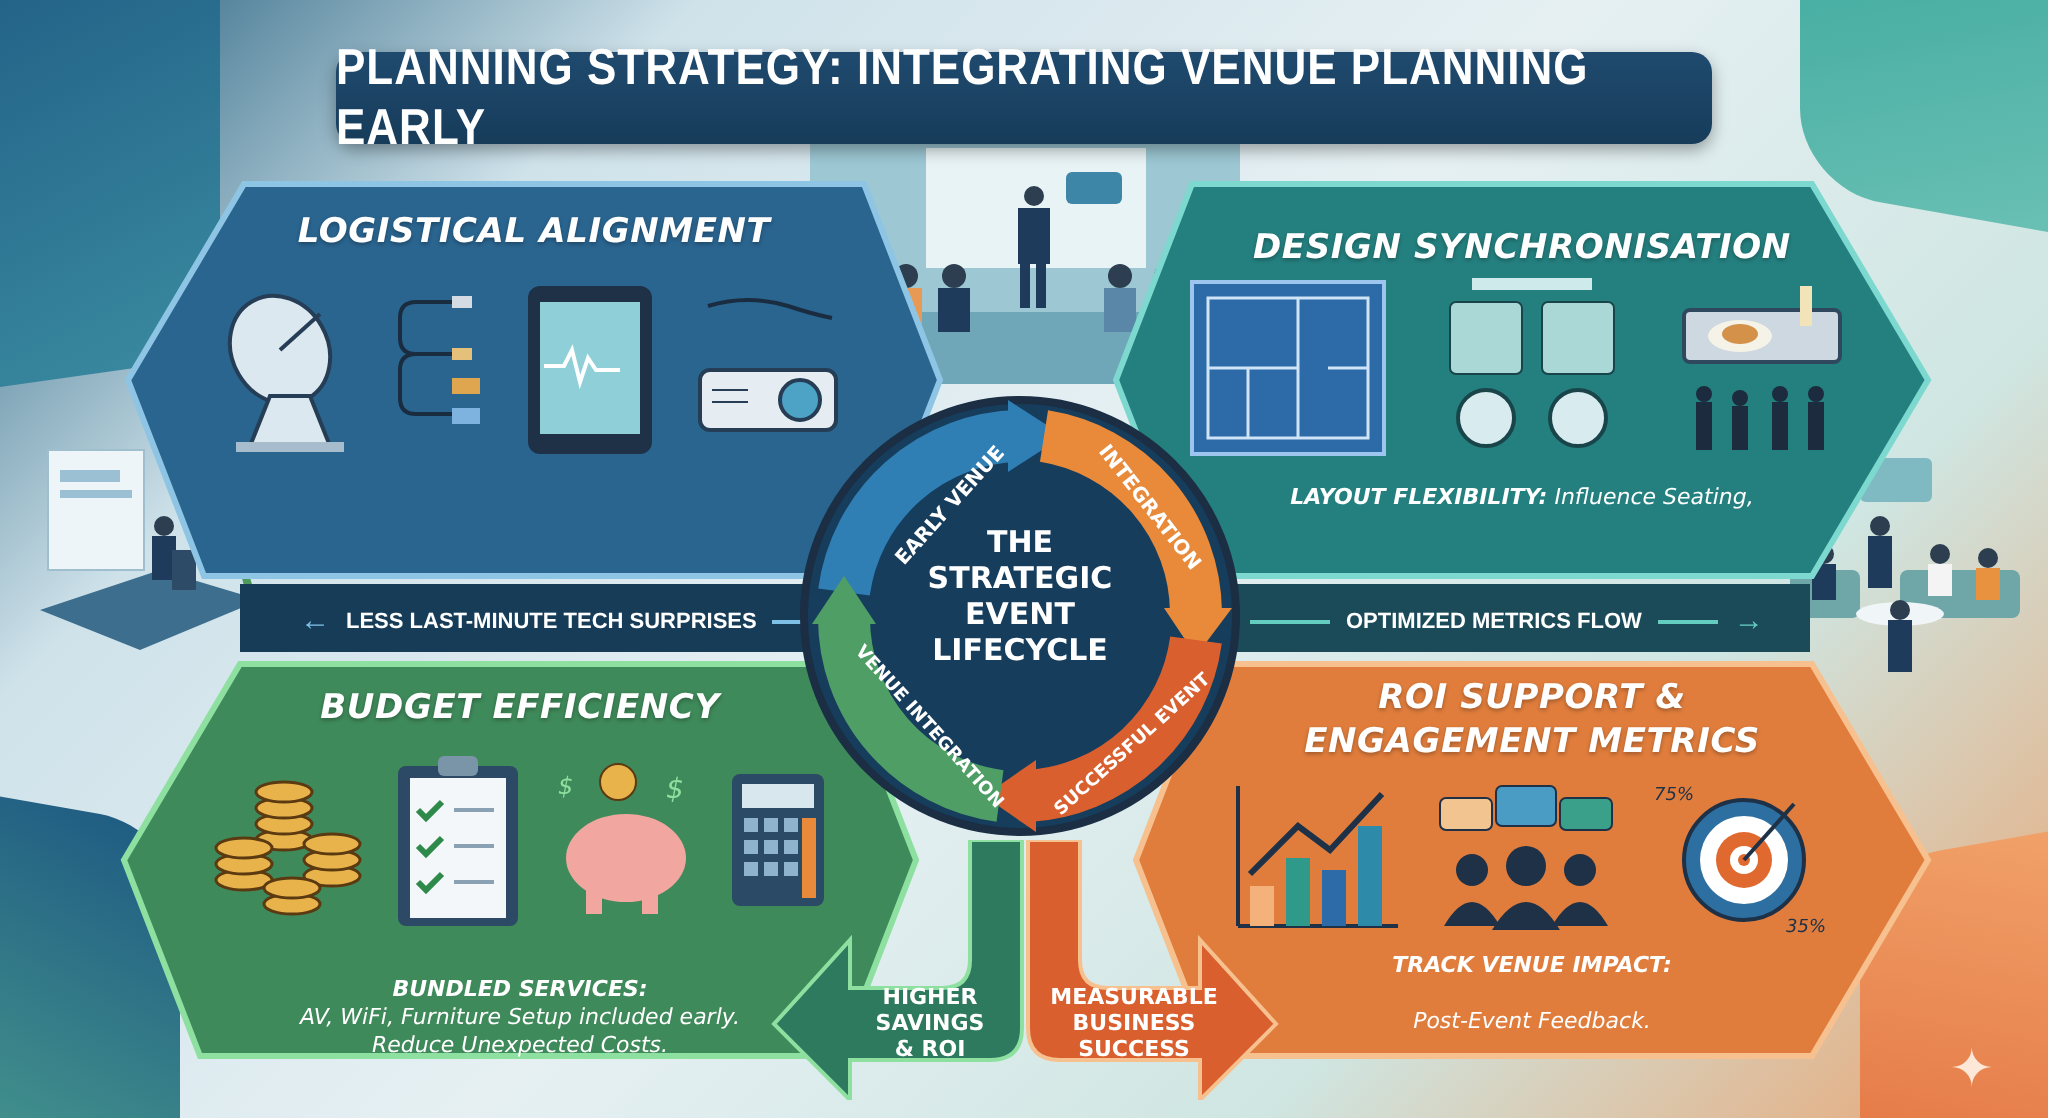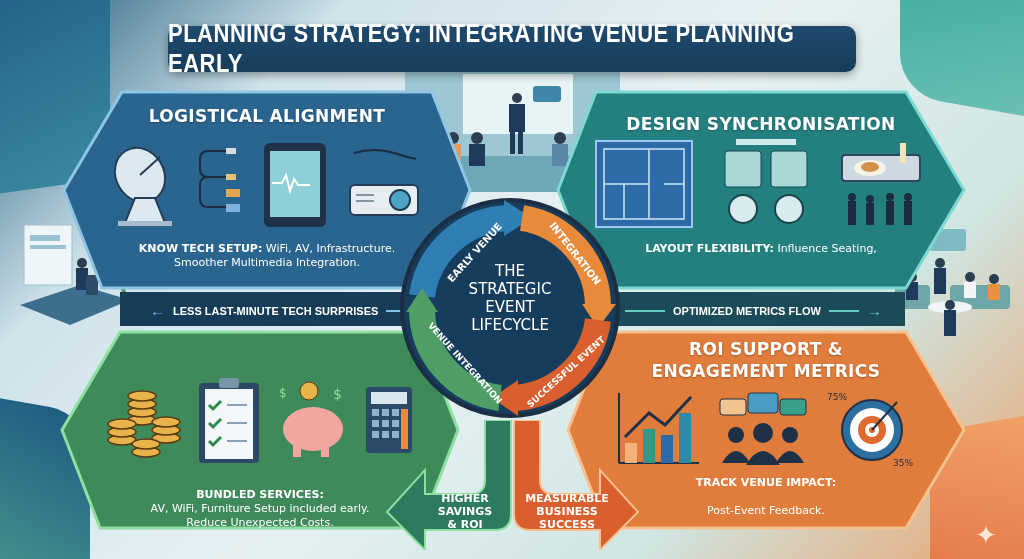--- a/index.html
+++ b/index.html
@@ -19,21 +19,21 @@
     position: absolute; left: 168px; top: 26px; width: 688px; height: 46px;
     background: linear-gradient(180deg,#1f4a6e,#173c5a);
     border-radius: 10px; box-shadow: 0 3px 8px rgba(0,0,0,.35);
     display: flex; align-items: center; justify-content: flex-end;
   }
   .title-bar span {
     color: #fff; font-family: "Liberation Sans", sans-serif; font-weight: bold;
     font-size: 22px; letter-spacing: .5px; transform: scaleY(1.15);
   }
 
-  .panel { position: absolute; color: #fff; }
+  .panel { position: absolute; color: #fff; font-style: italic; }
   .panel .shape { position: absolute; inset: 0; }
   .panel h2 {
     position: absolute; left: 0; right: 0; text-align: center;
     font-family: "DejaVu Sans", sans-serif; font-weight: bold; font-size: 17px; letter-spacing: .3px;
     text-shadow: 0 1px 2px rgba(0,0,0,.3);
   }
   .panel .desc {
     position: absolute; left: 0; right: 0; text-align: center; font-size: 11px; line-height: 14px;
   }
   .panel .desc b { font-weight: bold; }
@@ -48,21 +48,21 @@
     position: absolute; color: #fff; font-weight: bold; font-size: 11px;
     font-family: "Liberation Sans", sans-serif; display: flex; align-items: center; gap: 8px;
   }
   .band { position: absolute; background: #163c58; }
 
   .center-circle {
     position: absolute; left: 392px; top: 196px; width: 236px; height: 224px;
   }
   .center-text {
     position: absolute; left: 452px; top: 262px; width: 116px; text-align: center; color: #fff;
-    font-weight: normal; font-size: 15px; line-height: 18px; font-family: "DejaVu Sans", sans-serif;
+    font-weight: bold; font-size: 15px; line-height: 18px; font-family: "DejaVu Sans", sans-serif;
   }
 
   .bottom-arrow { position: absolute; color: #fff; font-weight: bold; font-size: 11px; text-align: center; line-height: 13px; }
 
   .scene { position: absolute; }
 </style>
 </head>
 <body>
 
 <div class="bg-blob blob-tl"></div>
@@ -162,24 +162,20 @@
       <polyline points="10,42 20,42 24,34 28,50 32,38 36,44 48,44" stroke="#fff" stroke-width="2" fill="none"></polyline>
     </svg>
     <svg width="80" height="80" viewBox="0 0 80 80">
       <path d="M10 8 q20 -6 40 0 q12 4 22 6" stroke="#1a2d40" stroke-width="2" fill="none"></path>
       <rect x="6" y="40" width="68" height="30" rx="5" fill="#e6edf2" stroke="#253d55" stroke-width="2"></rect>
       <circle cx="56" cy="55" r="10" fill="#4da3c5" stroke="#253d55" stroke-width="2"></circle>
       <line x1="12" y1="50" x2="30" y2="50" stroke="#253d55"></line>
         <line x1="12" y1="56" x2="30" y2="56" stroke="#253d55"></line>
     </svg>
   </div>
-  <div class="desc" style="top:152px">
-    <b>KNOW TECH SETUP:</b><span> WiFi, AV, Infrastructure.</span><br>
-    <span>Smoother Multimedia Integration.</span>
-  </div>
 </div>
 
 <div class="panel p-design">
   <svg class="shape" viewBox="0 0 410 200" preserveAspectRatio="none">
     <polygon points="40,2 350,2 408,100 350,198 40,198 2,100" fill="#24807f" stroke="#7dd8cf" stroke-width="3"></polygon>
   </svg>
   <h2 style="top:24px">DESIGN SYNCHRONISATION</h2>
   <div class="icons" style="left:25px;top:44px;width:360px;height:100px">
     <svg width="100" height="90" viewBox="0 0 100 90">
       <rect x="2" y="2" width="96" height="86" fill="#2d6aa8" stroke="#9cc6ee" stroke-width="2"></rect>
@@ -213,20 +209,21 @@
   </div>
   <div class="desc" style="top:152px">
     <b>LAYOUT FLEXIBILITY:</b><span> Influence Seating,</span><br>
   </div>
 </div>
 
 <div class="panel p-budget">
   <svg class="shape" viewBox="0 0 400 200" preserveAspectRatio="none">
     <polygon points="60,2 360,2 398,100 360,198 40,198 2,100" fill="#3f8a5a" stroke="#8ee0a0" stroke-width="3"></polygon>
   </svg>
+  <h2 style="top:14px">BUDGET EFFICIENCY</h2>
   <div class="icons" style="left:40px;top:42px;width:320px;height:95px">
     <svg width="80" height="80" viewBox="0 0 80 80">
       <g fill="#e8b34b" stroke="#5b3a12" stroke-width="1.5">
         <ellipse cx="36" cy="40" rx="14" ry="5"></ellipse>
           <ellipse cx="36" cy="32" rx="14" ry="5"></ellipse>
           <ellipse cx="36" cy="24" rx="14" ry="5"></ellipse>
           <ellipse cx="36" cy="16" rx="14" ry="5"></ellipse>
         <ellipse cx="16" cy="60" rx="14" ry="5"></ellipse>
           <ellipse cx="16" cy="52" rx="14" ry="5"></ellipse>
           <ellipse cx="16" cy="44" rx="14" ry="5"></ellipse>

